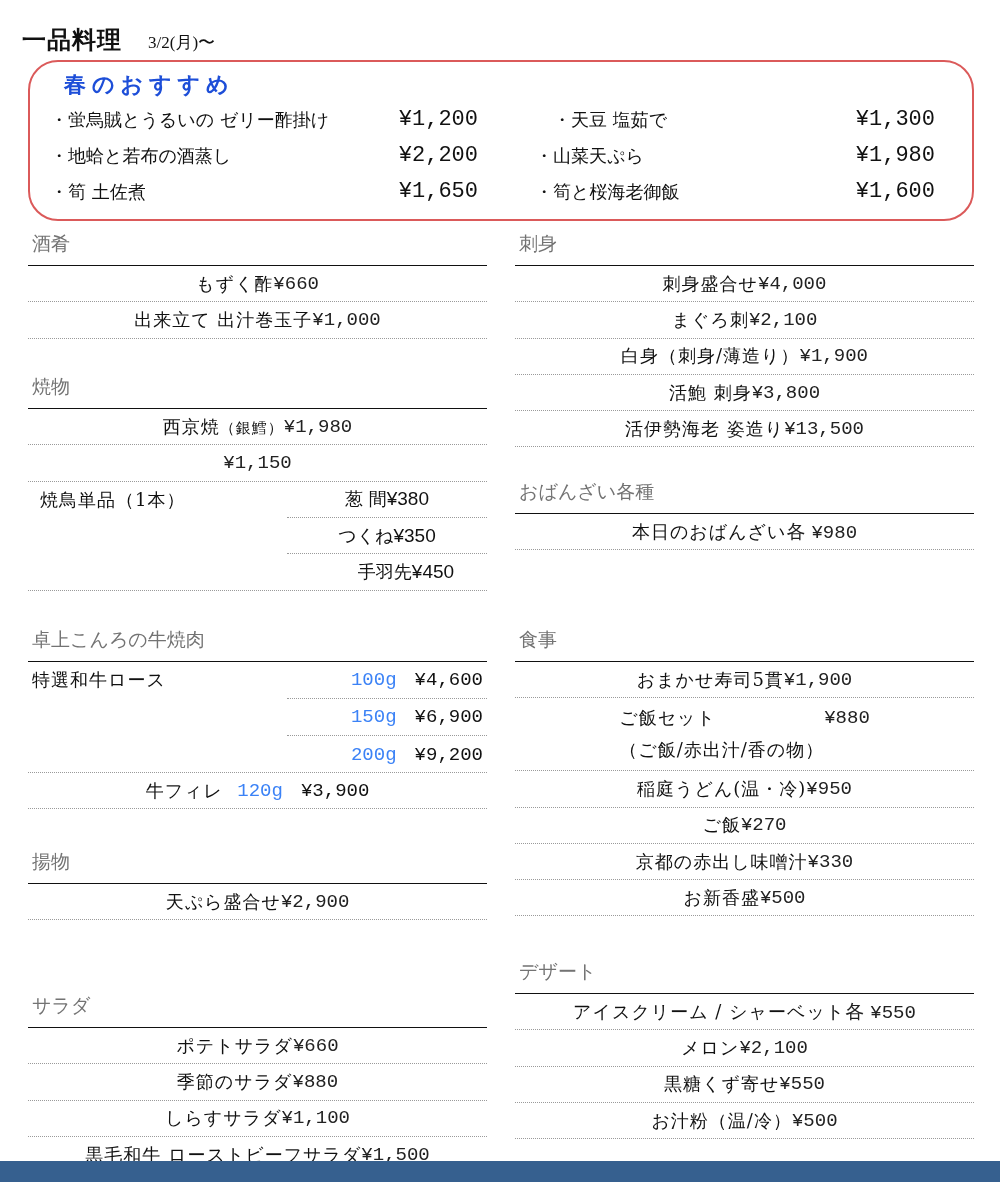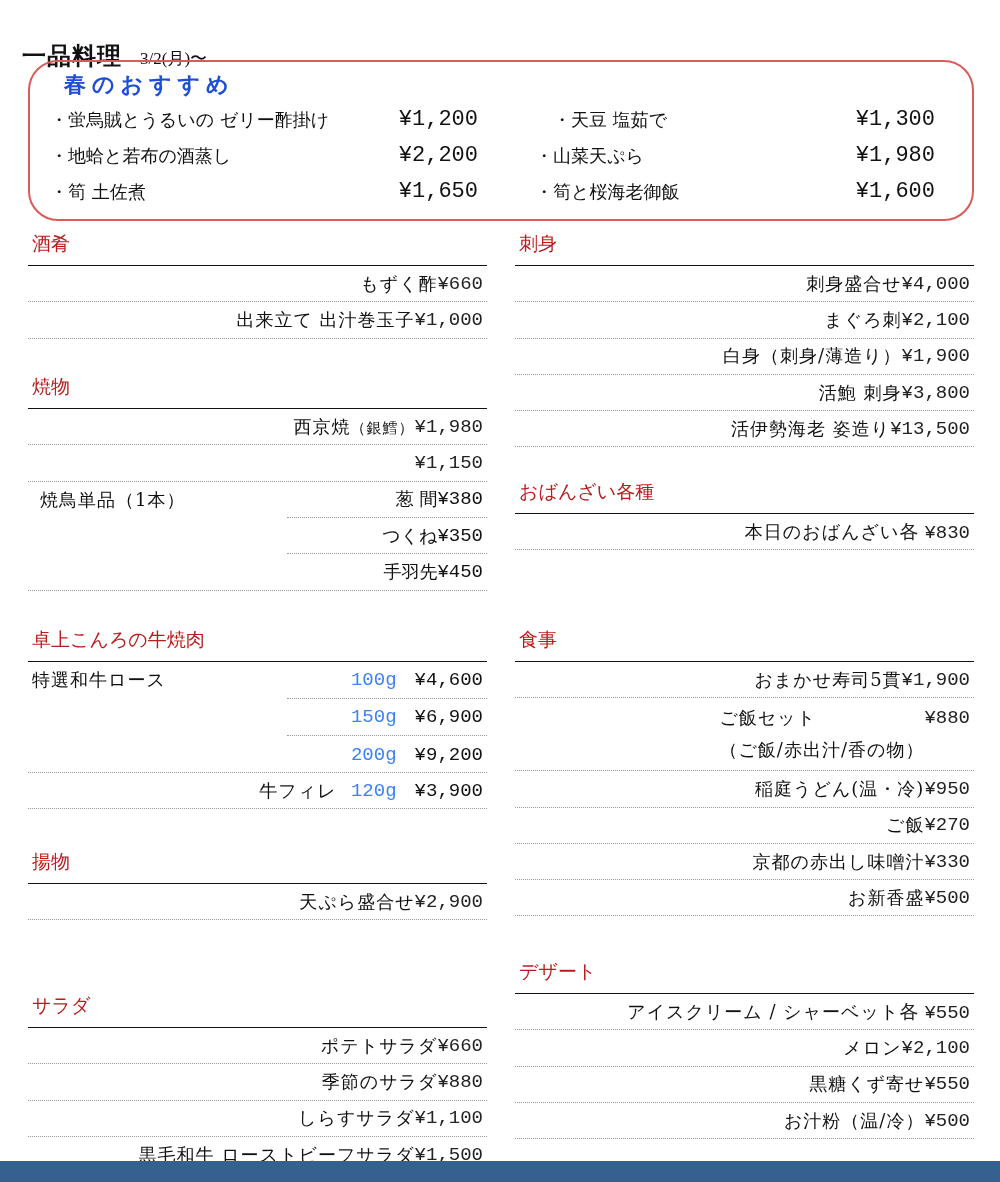--- a/index.html
+++ b/index.html
@@ -1,56 +1,56 @@
 <!DOCTYPE html>
 <html><head>
 <meta charset="utf-8">
 <style>
   * { box-sizing: border-box; margin: 0; padding: 0; }
   html, body { width: 1000px; height: 1182px; background: #ffffff; overflow: hidden; }
   body { position: relative; font-family: "DejaVu Serif", "Liberation Serif", serif; color: #111; }
 
-  .title { position: absolute; left: 22px; top: 40px; display: flex; align-items: baseline; text-align: right; }
+  .title { position: absolute; left: 22px; top: 24px; display: flex; align-items: baseline; text-align: right; }
   .title-main { font-size: 24px; font-weight: bold; letter-spacing: 1px; }
-  .title-date { font-size: 17px; margin-left: 18px; font-family: "Liberation Serif", serif; }
+  .title-date { font-size: 17px; margin-left: 26px; font-family: "Liberation Serif", serif; }
 
   .spring-box { position: absolute; left: 28px; top: 60px; width: 946px; height: 161px;
     border: 2px solid #db5a5a; border-radius: 30px; }
   .spring-title { position: absolute; left: 34px; top: 8px; font-size: 22px; color: #1d4ed8;
     letter-spacing: 6px; font-weight: bold; }
   .spring-list { position: absolute; top: 40px; font-size: 18px; }
   .spring-list.left { left: 20px; width: 428px; }
   .spring-list.right { left: 505px; width: 400px; }
   .spring-item { display: flex; justify-content: space-between; height: 36px; line-height: 36px; }
   .spring-item .nm { white-space: nowrap; }
   .spring-item .pr { font-family: "Liberation Mono", "DejaVu Sans Mono", monospace; font-size: 22px; }
 
   .col { position: absolute; width: 459px; }
   .col.left { left: 28px; }
   .col.right { left: 515px; }
 
   .section { position: absolute; left: 0; width: 459px; }
-  .sec-head { height: 38px; line-height: 30px; padding-left: 4px; font-size: 19px; color: #b91c1c;
+  .sec-head { height: 38px; line-height: 30px; padding-left: 4px; font-size: 19px; color: #737373;
     border-bottom: 1.5px solid #111; }
-  .row { display: flex; align-items: center; justify-content: flex-end; height: 36.3px;
+  .row { display: flex; align-items: center; justify-content: center; height: 36.3px;
     padding: 0 4px; border-bottom: 1px dotted #9a9a9a; font-size: 18px; }
   .row .nm { white-space: nowrap; letter-spacing: 1px; }
   .row .nm .small { font-size: 15px; }
   .row .pr { font-family: "Liberation Mono", "DejaVu Sans Mono", monospace; font-size: 19px; color: #222; white-space: nowrap; }
   .row .pr .each { font-family: "DejaVu Serif", serif; margin-right: 6px; }
   .row.tall { height: 73px; align-items: flex-start; padding-top: 4px; }
   .row.tall .nm { line-height: 32px; }
 
   .subgroup { position: relative; height: 109px; border-bottom: 1px dotted #9a9a9a; }
   .subgroup .group-label { position: absolute; left: 12px; top: 6px; font-size: 18px; letter-spacing: 1px; }
   .subgroup .sub-rows { position: absolute; left: 259px; top: 0; width: 200px; }
-  .sub-row { display: flex; justify-content: flex-end; align-items: center; height: 36.3px;
+  .sub-row { display: flex; justify-content: center; align-items: center; height: 36.3px;
     padding: 0 4px; font-size: 18px; border-bottom: 1px dotted #9a9a9a; }
   .sub-row:last-child { border-bottom: none; margin-left: 38px; }
-  .sub-row .pr { font-family: Liberation Mono, monospace; font-size: 19px; }
+  .sub-row .pr { font-family: Liberation Sans, sans-serif; font-size: 19px; }
 
   .beef-group { position: relative; height: 111px; border-bottom: 1px dotted #9a9a9a; }
   .beef-group .group-label { position: absolute; left: 4px; top: 6px; font-size: 18px; letter-spacing: 1px; }
   .beef-group .sub-rows { position: absolute; left: 259px; top: 0; width: 200px; }
   .beef-sub { display: flex; justify-content: flex-end; align-items: center; height: 37px;
     padding: 0 4px; border-bottom: 1px dotted #9a9a9a; }
   .beef-sub:last-child { border-bottom: none; }
   .weight { font-family: "Liberation Mono", monospace; font-size: 19px; color: #3b82f6; width: 60px; text-align: right; margin-right: 18px; }
   .beef-sub .pr, .row .pr2 { font-family: "Liberation Mono", monospace; font-size: 19px; }
   .row .right-wrap { display: flex; align-items: center; }
@@ -219,21 +219,21 @@
     <div class="row">
       <span class="nm">活伊勢海老 姿造り</span>
       <span class="pr">¥13,500</span>
     </div>
   </div>
 
   <div class="section" style="top:476px;">
     <div class="sec-head">おばんざい各種</div>
     <div class="row">
       <span class="nm">本日のおばんざい</span>
-      <span class="pr"><span class="each">各</span><span>¥830</span></span>
+      <span class="pr"><span class="each">各</span><span>¥980</span></span>
     </div>
   </div>
 
   <div class="section" style="top:624px;">
     <div class="sec-head">食事</div>
     <div class="row">
       <span class="nm">おまかせ寿司5貫</span>
       <span class="pr">¥1,900</span>
     </div>
     <div class="row tall">

